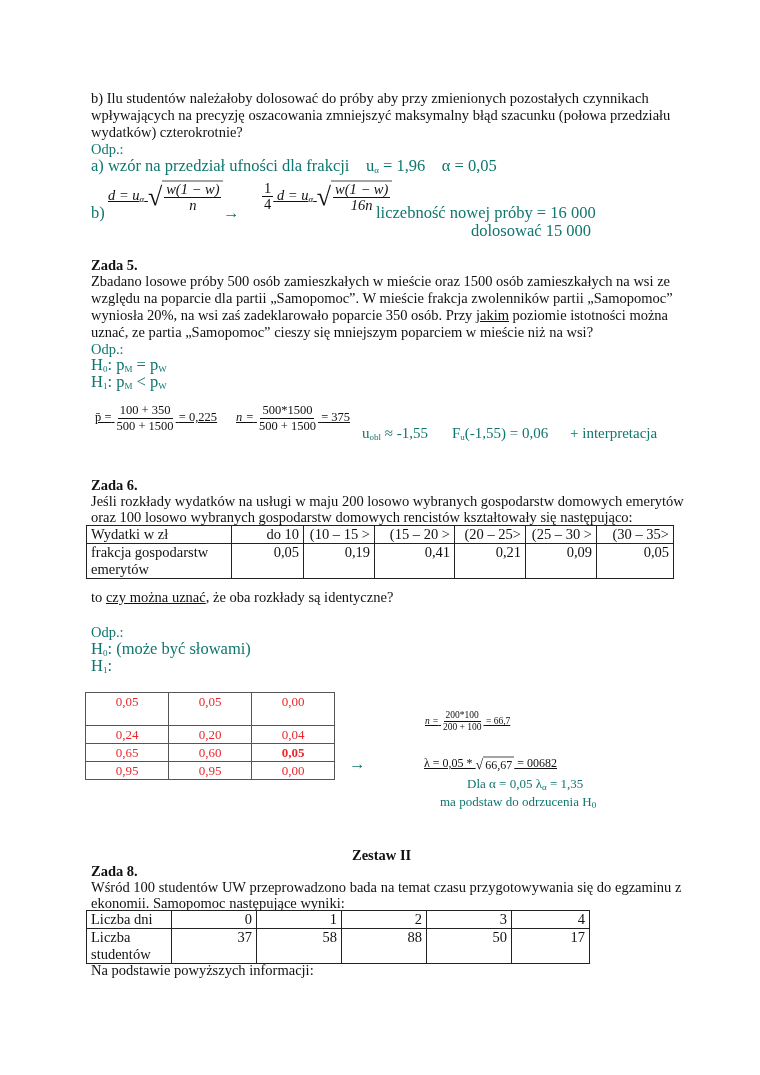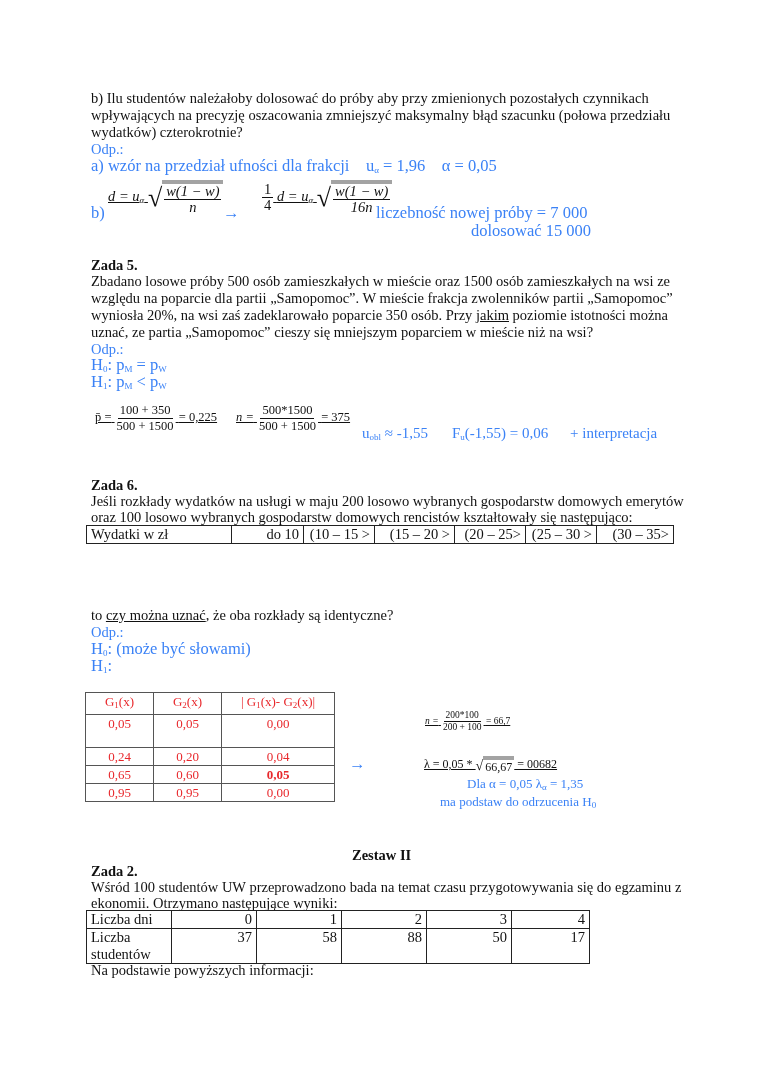--- a/index.html
+++ b/index.html
@@ -1,33 +1,33 @@
 <!DOCTYPE html>
 <html><head>
 <meta charset="utf-8">
 <style>
   html, body { margin: 0; padding: 0; background: #ffffff; }
   body { width: 760px; height: 1075px; position: relative; overflow: hidden;
          font-family: "Liberation Serif", "DejaVu Serif", serif; color: #111; font-size: 14.5px; }
   .abs { position: absolute; }
   .line { position: absolute; left: 91px; white-space: nowrap; line-height: 17px; }
-  .red { color: #3b82f6; }
+  .red { color: #0f766e; }
   .bold { font-weight: bold; }
   .u { text-decoration: underline; }
   sub.s { font-size: 9px; vertical-align: -2px; }
   .big { font-size: 16.5px; }
   table { border-collapse: collapse; position: absolute; }
   td { border: 1px solid #222; padding: 0 4px; vertical-align: top; line-height: 17px; font-size: 14.5px; }
   .c { text-align: right; }
   .math { font-family: "Liberation Serif", serif; font-style: normal; text-decoration: underline; }
   .frac { display: inline-flex; flex-direction: column; align-items: center; vertical-align: middle; }
   .frac .num { border-bottom: 1px solid #111; padding: 0 2px; line-height: 15px; }
   .frac .den { line-height: 15px; padding: 0 2px; }
   .sqrt { display: inline-flex; align-items: center; vertical-align: middle; }
-  .sqrt .rad { border-top: 4px solid #a3a3a3; padding: 0 2px; }
+  .sqrt .rad { border-top: 2px solid #a3a3a3; padding: 0 2px; }
   .ks td { border-color: #555; text-align: center; color: #e8282c; padding: 0; font-size: 13px; }
 </style>
 </head>
 <body>
 
 <div class="line" style="top:90px">b) Ilu studentów należałoby dolosować do próby aby przy zmienionych pozostałych czynnikach</div>
 <div class="line" style="top:107px">wpływających na precyzję oszacowania zmniejszyć maksymalny błąd szacunku (połowa przedziału</div>
 <div class="line" style="top:124px">wydatków) czterokrotnie?</div>
 <div class="line red" style="top:141px">Odp.:</div>
 <div class="line red big" style="top:157px">
@@ -56,21 +56,21 @@
     </span>
   <span>d = u</span><sub class="s">α</sub>
   <span class="sqrt">
     <span style="font-size:26px;font-style:normal">√</span>
     <span class="rad frac">
         <span class="num">w(1 − w)</span>
         <span class="den">16n</span>
       </span>
   </span>
 </div>
-<div class="abs red big" style="left:376px;top:203px">liczebność nowej próby = 7 000</div>
+<div class="abs red big" style="left:376px;top:203px">liczebność nowej próby = 16 000</div>
 <div class="abs red big" style="left:471px;top:221px">dolosować 15 000</div>
 
 <div class="line bold" style="top:257px">Zada 5.</div>
 <div class="line" style="top:273px">Zbadano losowe próby 500 osób zamieszkałych w mieście oraz 1500 osób zamieszkałych na wsi ze</div>
 <div class="line" style="top:290px">względu na poparcie dla partii „Samopomoc”. W mieście frakcja zwolenników partii „Samopomoc”</div>
 <div class="line" style="top:307px"><span>wyniosła 20%, na wsi zaś zadeklarowało poparcie 350 osób. Przy </span><span class="u">jakim</span><span> poziomie istotności można</span></div>
 <div class="line" style="top:324px">uznać, ze partia „Samopomoc” cieszy się mniejszym poparciem w mieście niż na wsi?</div>
 <div class="line red" style="top:341px">Odp.:</div>
 <div class="line red big" style="top:356px"><span>H</span><sub class="s">0</sub><span>: p</span><sub class="s">M</sub><span> = p</span><sub class="s">W</sub></div>
 <div class="line red big" style="top:373px"><span>H</span><sub class="s">1</sub><span>: p</span><sub class="s">M</sub><span> &lt; p</span><sub class="s">W</sub></div>
@@ -103,35 +103,39 @@
   <tbody>
       <tr>
     <td style="width:136px">Wydatki w zł</td>
     <td class="c" style="width:63px">do 10</td>
     <td class="c" style="width:62px">(10 – 15 &gt;</td>
     <td class="c" style="width:71px">(15 – 20 &gt;</td>
     <td class="c" style="width:62px">(20 – 25&gt;</td>
     <td class="c" style="width:62px">(25 – 30 &gt;</td>
     <td class="c">(30 – 35&gt;</td>
   </tr>
+  <tr>
+    <td style="white-space:normal;width:136px">frakcja gospodarstw emerytów</td>
+    <td class="c">0,05</td>
+    <td class="c">0,19</td>
+    <td class="c">0,41</td>
+    <td class="c">0,21</td>
+    <td class="c">0,09</td>
+    <td class="c">0,05</td>
+  </tr>
 </tbody>
   </table>
 
-<div class="line" style="top:607px"><span>to </span><span class="u">czy można uznać</span><span>, że oba rozkłady są identyczne?</span></div>
+<div class="line" style="top:589px"><span>to </span><span class="u">czy można uznać</span><span>, że oba rozkłady są identyczne?</span></div>
 <div class="line red" style="top:624px">Odp.:</div>
 <div class="line red big" style="top:640px"><span>H</span><sub class="s">0</sub><span>: (może być słowami)</span></div>
 <div class="line red big" style="top:657px"><span>H</span><sub class="s">1</sub><span>:</span></div>
 
 <table class="ks" style="left:85px;top:692px;width:250px">
   <tbody>
-      <tr style="height:18px">
-    <td style="width:67px">G<sub class="s">1</sub>(x)</td>
-    <td style="width:67px">G<sub class="s">2</sub>(x)</td>
-    <td>| G<sub class="s">1</sub>(x)- G<sub class="s">2</sub>(x)|</td>
-  </tr>
   <tr style="height:33px">
         <td>0,05</td>
         <td>0,05</td>
         <td>0,00</td>
       </tr>
   <tr style="height:18px">
         <td>0,24</td>
         <td>0,20</td>
         <td>0,04</td>
       </tr>
@@ -160,23 +164,23 @@
 <div class="abs math" style="left:424px;top:756px;font-size:12px">
   <span>λ = 0,05 * </span><span class="sqrt">
       <span style="font-size:14px">√</span>
       <span class="rad">66,67</span>
     </span><span> = 00682</span>
 </div>
 <div class="abs red" style="left:467px;top:776px;font-size:13px"><span>Dla α = 0,05 λ</span><sub class="s">α</sub><span> = 1,35</span></div>
 <div class="abs red" style="left:440px;top:794px;font-size:13px"><span>ma podstaw do odrzucenia H</span><sub class="s">0</sub></div>
 
 <div class="abs bold" style="left:352px;top:847px">Zestaw II</div>
-<div class="line bold" style="top:863px">Zada 2.</div>
+<div class="line bold" style="top:863px">Zada 8.</div>
 <div class="line" style="top:879px">Wśród 100 studentów UW przeprowadzono bada na temat czasu przygotowywania się do egzaminu z</div>
-<div class="line" style="top:895px">ekonomii. Otrzymano następujące wyniki:</div>
+<div class="line" style="top:895px">ekonomii. Samopomoc następujące wyniki:</div>
 
 <table style="left:86px;top:910px;width:504px">
   <tbody>
       <tr>
     <td style="width:76px">Liczba dni</td>
     <td class="c" style="width:76px">0</td>
     <td class="c" style="width:76px">1</td>
     <td class="c" style="width:76px">2</td>
     <td class="c" style="width:76px">3</td>
     <td class="c">4</td>

